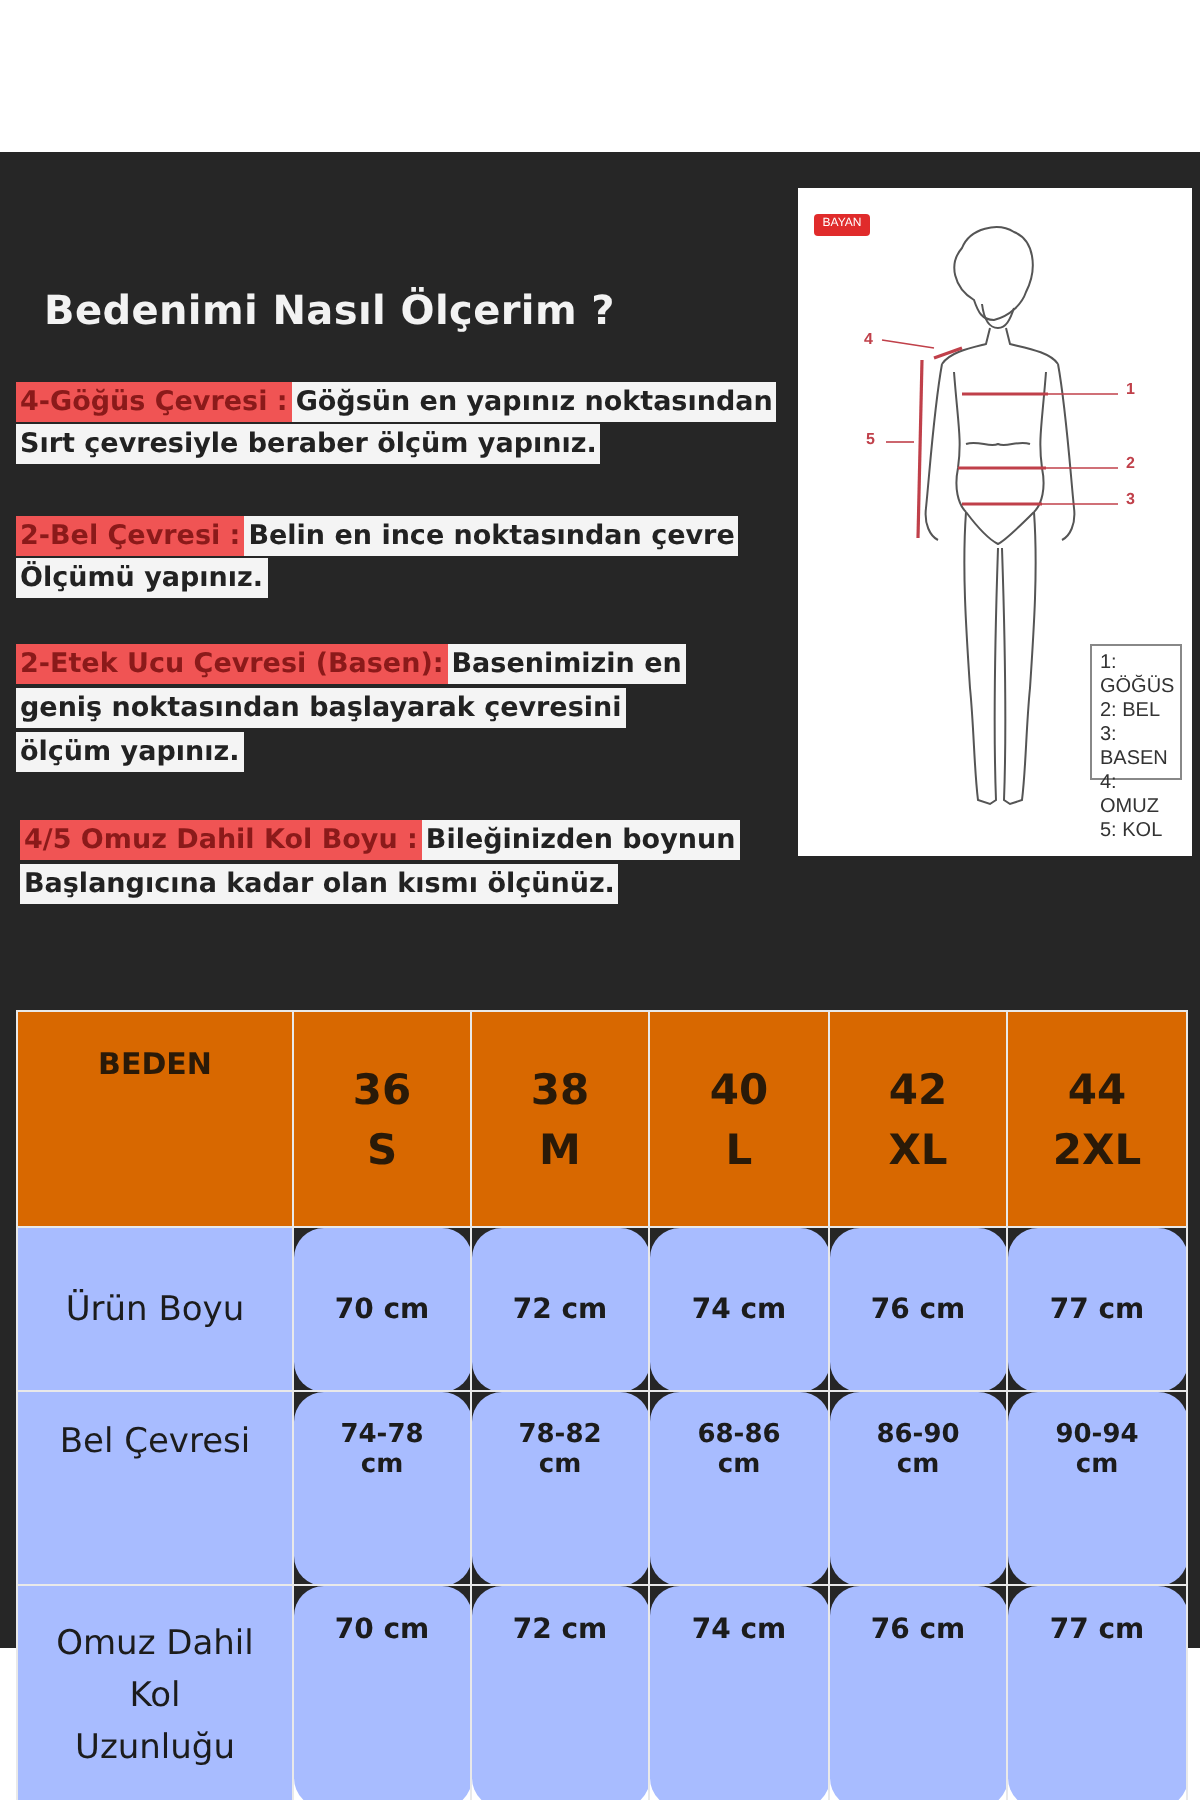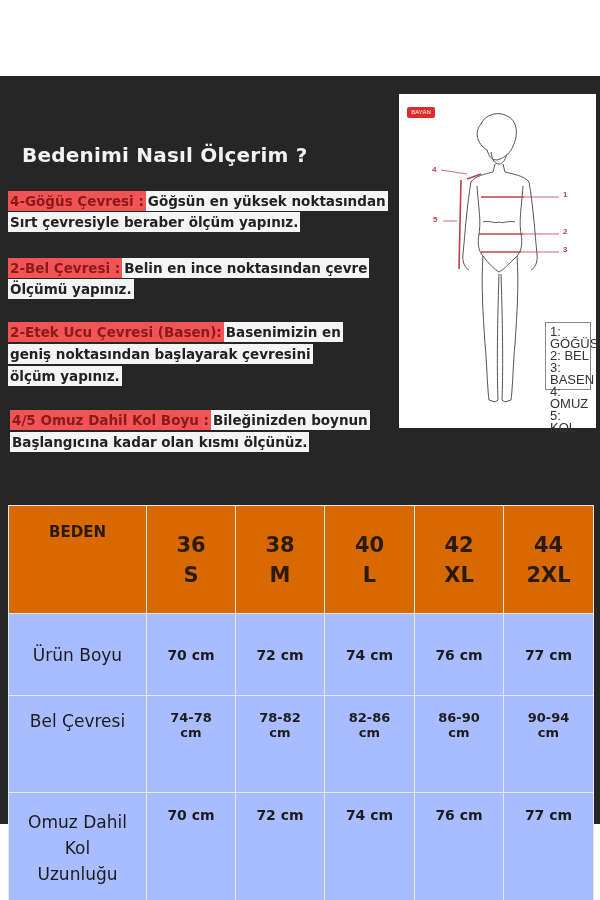--- a/index.html
+++ b/index.html
@@ -5,42 +5,42 @@
   html, body { margin:0; padding:0; }
   body { width:600px; height:900px; background:#ffffff; position:relative; overflow:hidden; font-family:"Liberation Sans", sans-serif; }
   .dark { position:absolute; left:0; top:76px; width:600px; height:748px; background:#262626; }
   .title { position:absolute; left:22px; top:143px; color:#f2f2f2; font-weight:bold; font-size:20px; letter-spacing:0.2px; font-family:"DejaVu Sans", sans-serif; }
   .line { position:absolute; left:8px; height:20px; line-height:20px; font-weight:bold; font-size:13.5px; white-space:nowrap; font-family:"DejaVu Sans", sans-serif; }
   .line span { display:inline-block; height:20px; padding:0 2px; }
   .lbl { background:#f05454; color:#8b1a1a; }
   .txt { background:#f4f4f4; color:#222; }
   .panel { position:absolute; left:399px; top:94px; width:197px; height:334px; background:#ffffff; }
   .tag { position:absolute; left:8px; top:13px; width:28px; height:11px; background:#e02b2b; border-radius:2px; color:#fff; font-size:6px; line-height:11px; text-align:center; }
-  .legend { position:absolute; left:146px; top:228px; width:46px; height:68px; border:1.5px solid #888; font-size:13px; color:#333; line-height:12px; padding:3px 0 0 4px; box-sizing:border-box; font-family:"Liberation Sans Narrow","Liberation Sans", sans-serif; }
+  .legend { position:absolute; left:146px; top:228px; width:46px; height:68px; border:1.5px solid #888; font-size:10px; color:#333; line-height:12px; padding:3px 0 0 4px; box-sizing:border-box; font-family:"Liberation Sans Narrow","Liberation Sans", sans-serif; }
   table.size { position:absolute; left:8px; top:505px; width:585px; height:308px; border-collapse:collapse; table-layout:fixed; }
   table.size td { border:1.5px solid #e9e9e9; text-align:center; vertical-align:middle; padding:16px; }
   .hdr td { background:#d86800; color:#2a1a08; font-weight:bold; height:74px; }
   .hdr .beden { font-size:15px; vertical-align:top; padding-top:17px; font-family:"DejaVu Sans", sans-serif; }
   .hdr .sz { font-size:21px; line-height:30px; font-family:"DejaVu Sans", sans-serif; }
   .body td { background:#a8bcff; }
   .rowlbl { color:#1c1c1c; font-size:17px; font-family:"DejaVu Sans", sans-serif; font-weight:normal; line-height:26px; }
-  .val { color:#1c1c1c; font-weight:bold; font-size:14px; font-family:"DejaVu Sans", sans-serif; }
+  .val { color:#1c1c1c; font-weight:bold; font-size:14px; font-family:"DejaVu Sans", sans-serif;border-radius:15px; }
   .r1 td { height:49px; } .r2 td { height:50px; } .r3 td { height:66px; } .r4 td { height:66px; }
   .r3 .val, .r4 .val { vertical-align:top; padding-top:14px; }
   .r3 .rowlbl { vertical-align:top; padding-top:12px;margin-top:32px; }
 </style>
 </head>
 <body>
 
 <div class="dark"></div>
 
 <div class="title">Bedenimi Nasıl Ölçerim ?</div>
 
 <div class="line" style="top:191px">
-  <span class="lbl">4-Göğüs Çevresi :</span><span class="txt">Göğsün en yüksek noktasından</span>
+  <span class="lbl">4-Göğüs Çevresi :</span><span class="txt">Göğsün en yapınız noktasından</span>
 </div>
 <div class="line" style="top:212px">
   <span class="txt">Sırt çevresiyle beraber ölçüm yapınız.</span>
 </div>
 
 <div class="line" style="top:258px">
   <span class="lbl">2-Bel Çevresi :</span><span class="txt">Belin en ince noktasından çevre</span>
 </div>
 <div class="line" style="top:279px">
   <span class="txt">Ölçümü yapınız.</span>
@@ -153,21 +153,21 @@
     <td class="val">70 cm</td>
     <td class="val">72 cm</td>
     <td class="val">74 cm</td>
     <td class="val">76 cm</td>
     <td class="val">77 cm</td>
   </tr>
   <tr class="body r3">
     <td class="rowlbl">Bel Çevresi</td>
     <td class="val" style="font-size:13px">74-78 cm</td>
     <td class="val" style="font-size:13px">78-82 cm</td>
-    <td class="val" style="font-size:13px">82-86 cm</td>
+    <td class="val" style="font-size:13px">68-86 cm</td>
     <td class="val" style="font-size:13px">86-90 cm</td>
     <td class="val" style="font-size:13px">90-94 cm</td>
   </tr>
   <tr class="body r4">
     <td class="rowlbl">
       <div>Omuz Dahil</div>
       <div>Kol Uzunluğu</div>
     </td>
     <td class="val">70 cm</td>
     <td class="val">72 cm</td>

